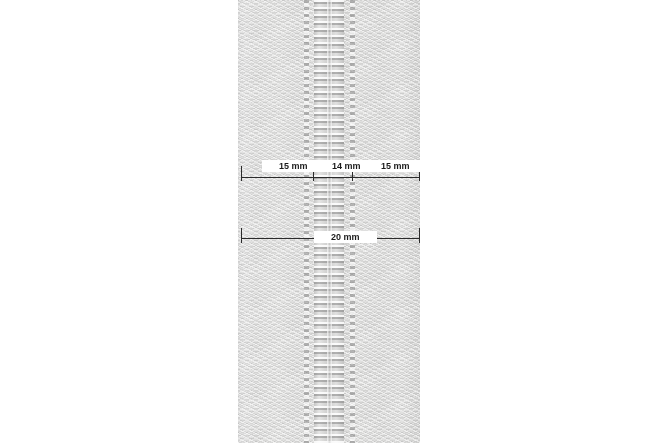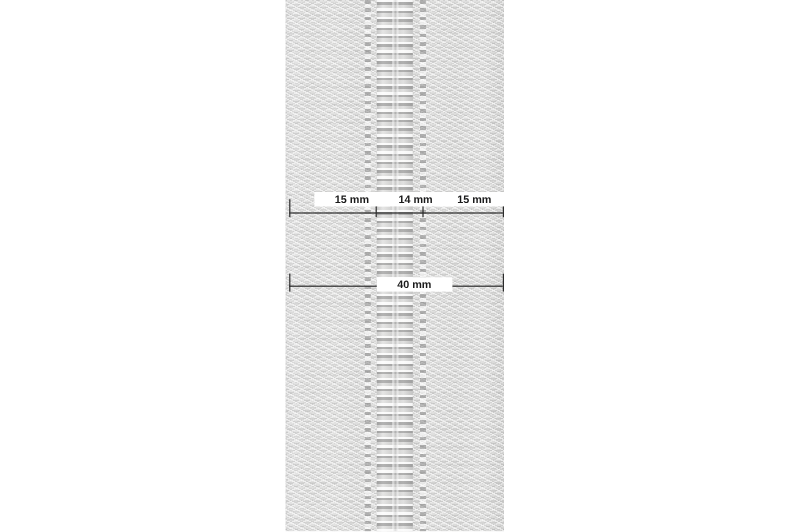--- a/index.html
+++ b/index.html
@@ -171,15 +171,15 @@
   <div class="tick" style="left:419px; top:166px; height:15px;"></div>
 
   <div class="dim-label" style="left:262px; top:160px;">15 mm</div>
   <div class="dim-label" style="left:315px; top:160px;">14 mm</div>
   <div class="dim-label" style="left:364px; top:160px;">15 mm</div>
 
   <div class="dim-line" style="left:241px; top:238px; width:178px;"></div>
   <div class="tick" style="left:241px; top:228px; height:15px;"></div>
   <div class="tick" style="left:419px; top:228px; height:15px;"></div>
 
-  <div class="dim-label" style="left:314px; top:231px;">40 mm</div>
+  <div class="dim-label" style="left:314px; top:231px;">20 mm</div>
 
 </div>
 
 </body></html>

